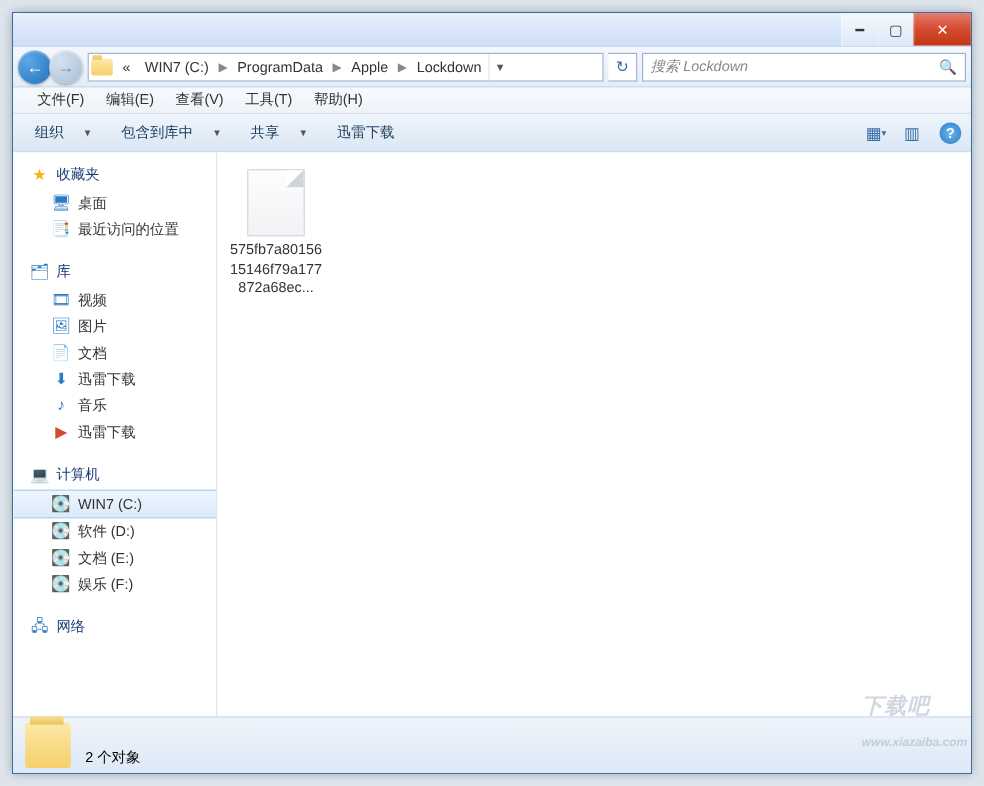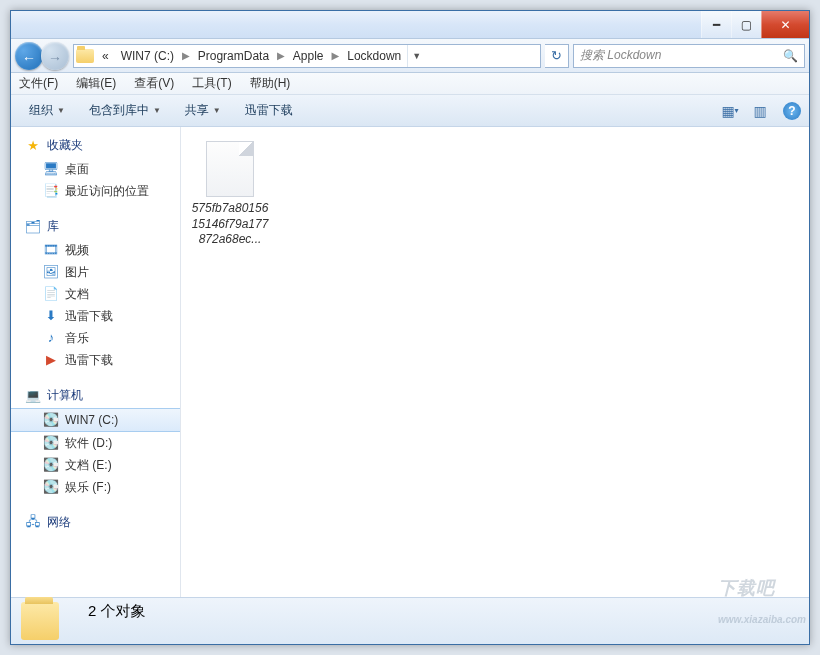--- a/index.html
+++ b/index.html
@@ -17,52 +17,52 @@
 .navrow { height: 34px; background: linear-gradient(to bottom, #f4f8fc, #e3ecf7); display: flex; align-items: center; padding: 2px 4px; gap: 4px; border-bottom: 1px solid #b8cbe0; }
 .navbtns { display: flex; align-items: center; }
 .navcircle { width: 28px; height: 28px; border-radius: 50%; background: radial-gradient(circle at 30% 30%, #5fa8e8, #1f6fb8); display: flex; align-items: center; justify-content: center; color: #fff; font-size: 14px; box-shadow: inset 0 1px 2px rgba(255,255,255,0.5), 0 1px 2px rgba(0,0,0,0.3); }
 .navcircle.fwd { background: radial-gradient(circle at 30% 30%, #d5e3f0, #a8bdd3); color: #7a8fa8; margin-left: -2px; }
 .addressbar { flex: 1; height: 24px; background: #fff; border: 1px solid #9db6d4; display: flex; align-items: center; font-size: 12px; }
 .addr-icon { width: 22px; display: flex; align-items: center; justify-content: center; }
 .crumb { padding: 0 6px; height: 100%; display: flex; align-items: center; color: #333; }
 .crumb-sep { color: #888; font-size: 10px; padding: 0 2px; }
 .addr-drop { width: 18px; display: flex; align-items: center; justify-content: center; color: #555; border-left: 1px solid #dce6f0; height: 100%; font-size: 9px; }
 .refresh { width: 24px; height: 24px; border: 1px solid #9db6d4; border-left: none; background: #fff; display: flex; align-items: center; justify-content: center; color: #3a6ea5; font-size: 13px; }
-.searchbox { width: 232px; height: 24px; border: 1px solid #9db6d4; background: #fff; display: flex; align-items: center; padding: 0 6px; font-size: 12px; color: #888; font-style: italic; }
+.searchbox { width: 270px; height: 24px; border: 1px solid #9db6d4; background: #fff; display: flex; align-items: center; padding: 0 6px; font-size: 12px; color: #888; font-style: italic; }
 .searchbox .mag { margin-left: auto; color: #3a6ea5; font-style: normal; }
 
 
-.menubar { height: 22px; background: linear-gradient(to bottom, #f7fafd, #eef3f9); display: flex; align-items: center; font-size: 12px; padding: 0 0; gap: 2px; border-bottom: 1px solid #d5e0ec; }
+.menubar { height: 22px; background: linear-gradient(to bottom, #f7fafd, #eef3f9); display: flex; align-items: center; font-size: 12px; padding: 0 12px; gap: 2px; border-bottom: 1px solid #d5e0ec; }
 .menuitem { padding: 2px 8px; color: #333; }
 
 
 .toolbar { height: 32px; background: linear-gradient(to bottom, #eef4fb, #dbe7f4); display: flex; align-items: center; font-size: 12px; padding: 0 8px; gap: 4px; border-bottom: 1px solid #c5d5e8; }
-.tbtn { padding: 4px 10px; color: #1a3a5a; display: flex; align-items: center; gap: 4px; }
+.tbtn { padding: 4px 10px; color: #1a3a5a; display: flex; align-items: center; gap: 16px; }
 .tbtn .drop { font-size: 8px; color: #555; }
 .tspacer { flex: 1; }
 .ticon { width: 26px; height: 22px; display: flex; align-items: center; justify-content: center; color: #3a6ea5; font-size: 14px; }
 .ticon.help { background: radial-gradient(circle, #6eb8f0, #2a7ac4); border-radius: 50%; width: 18px; height: 18px; color: #fff; font-size: 12px; font-weight: bold; margin-left: 6px; }
 
 
 .bodyarea { flex: 1; display: flex; background: #fff; overflow: hidden; }
 .sidebar { width: 170px; border-right: 1px solid #e0e6ee; padding: 8px 0; overflow-y: auto; font-size: 12px; }
 .sgroup { margin-bottom: 14px; }
 .sheader { display: flex; align-items: center; gap: 6px; padding: 2px 10px 4px 14px; color: #1a3a7a; font-size: 12px; }
 .sitem { display: flex; align-items: center; gap: 6px; padding: 2px 10px 2px 32px; color: #333; line-height: 18px; }
 .sitem.selected { background: linear-gradient(to bottom, #eef5fd, #dbeafb); border: 1px solid #a8cdf0; border-left: none; border-right: none; }
 .sicon { width: 16px; height: 16px; display: inline-flex; align-items: center; justify-content: center; font-size: 13px; }
 
-.content { flex: 1; padding: 14px 10px; display: flex; align-content: flex-start; flex-wrap: wrap; gap: 6px; font-style: italic; }
+.content { flex: 1; padding: 14px 10px; display: flex; align-content: flex-start; flex-wrap: wrap; gap: 6px; }
 .fileitem { width: 78px; display: flex; flex-direction: column; align-items: center; text-align: center; font-size: 12px; color: #333; }
 .fileicon { width: 48px; height: 56px; background: linear-gradient(to bottom, #fdfdfd, #f0f2f5); border: 1px solid #d0d5dd; position: relative; margin-bottom: 4px; }
 .fileicon::before { content: ""; position: absolute; top: 0; right: 0; width: 14px; height: 14px; background: linear-gradient(135deg, #fff 48%, #d0d5dd 50%); }
 .filelabel { word-break: break-all; line-height: 1.3; }
 
 
-.statusbar { height: 47px; background: linear-gradient(to bottom, #eef4fb, #dde9f6); border-top: 1px solid #c5d5e8; display: flex; align-items: flex-start; padding: 4px 10px; font-size: 15px; gap: 29px; }
+.statusbar { height: 47px; background: linear-gradient(to bottom, #eef4fb, #dde9f6); border-top: 1px solid #c5d5e8; display: flex; align-items: flex-end; padding: 4px 10px; font-size: 12px; gap: 12px; }
 .status-icon { width: 38px; height: 38px; background: linear-gradient(to bottom, #fde9a8, #f5cf6a); border-radius: 3px; position: relative; }
 .status-icon::before { content:""; position:absolute; top:-5px; left:4px; width:28px; height:7px; background:linear-gradient(to bottom,#f9dd8c,#e8c35f); border-radius:2px 2px 0 0; }
 .watermark { position: absolute; right: 14px; bottom: 30px; font-size: 18px; color: rgba(120,140,160,0.35); font-weight: bold; font-style: italic; letter-spacing:1px;}
 .watermark small { display:block; font-size:10px; letter-spacing:0;margin-top:14px; }
 
 
 .i-star{color:#f5b50a}.i-desktop{color:#2a7ac4}.i-recent{color:#5a8a3a}
 .i-lib{color:#2a7ac4}.i-video{color:#2a7ac4}.i-pic{color:#2a7ac4}.i-doc{color:#7a5a2a}.i-dl{color:#2a7ac4}.i-music{color:#2a7ac4}.i-youku{color:#d44a2f}
 .i-comp{color:#5a6a7a}.i-drive-c{color:#2a7ac4}.i-drive{color:#8a9aaa}.i-net{color:#2a7ac4}
 .folder-ic{width:18px;height:14px;background:linear-gradient(#fde9a8,#f5cf6a);border-radius:2px;position:relative;display:inline-block}

